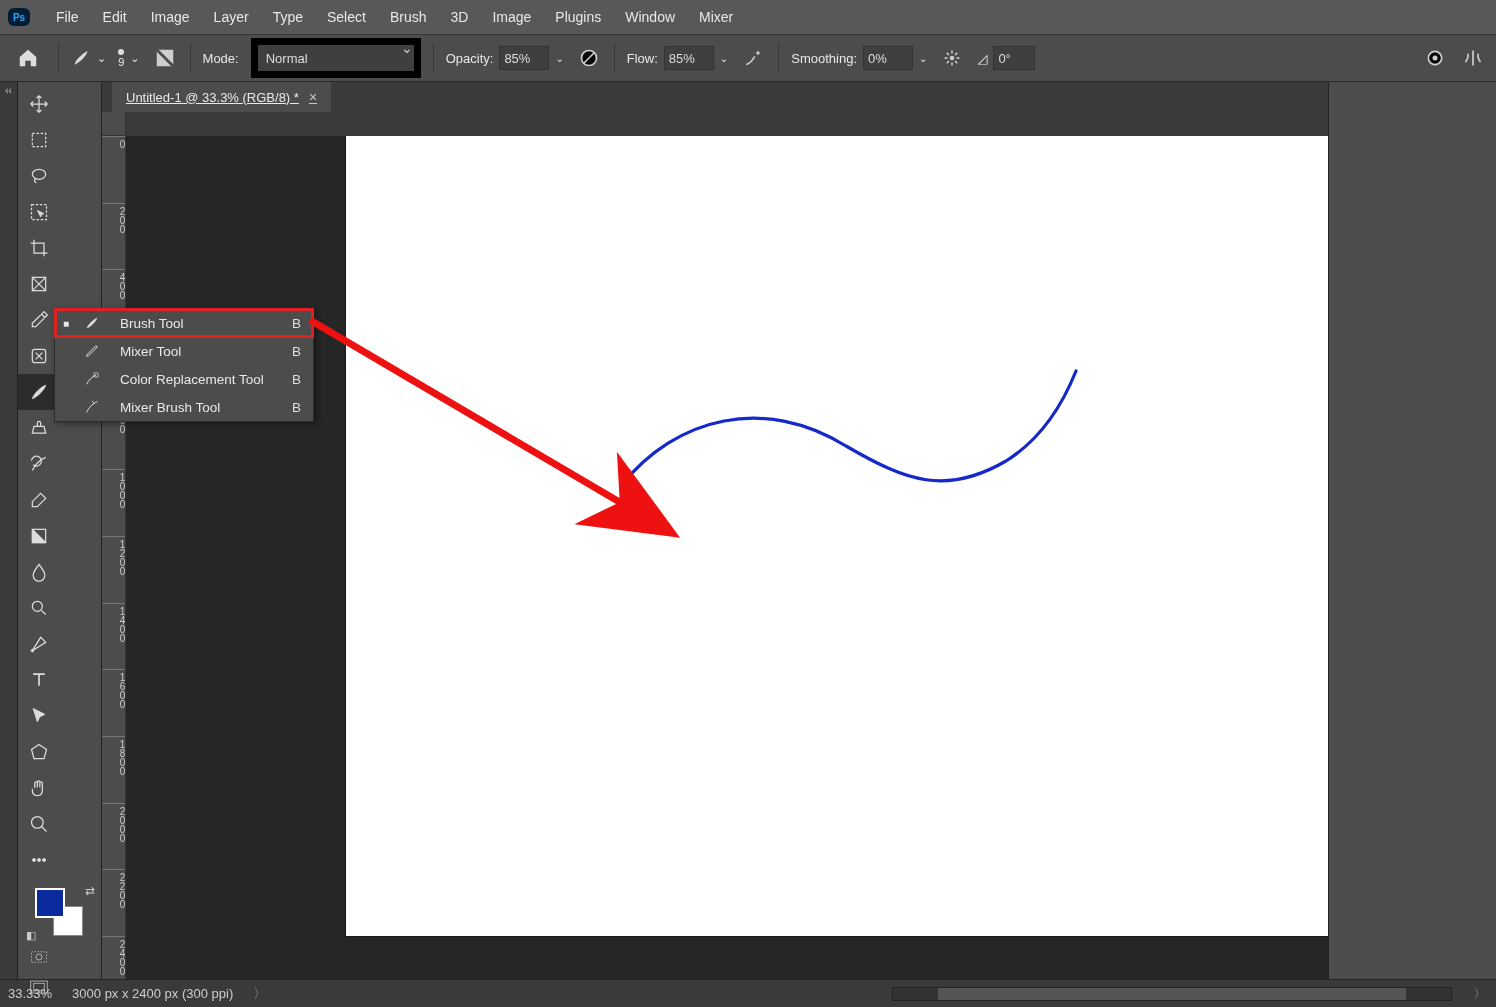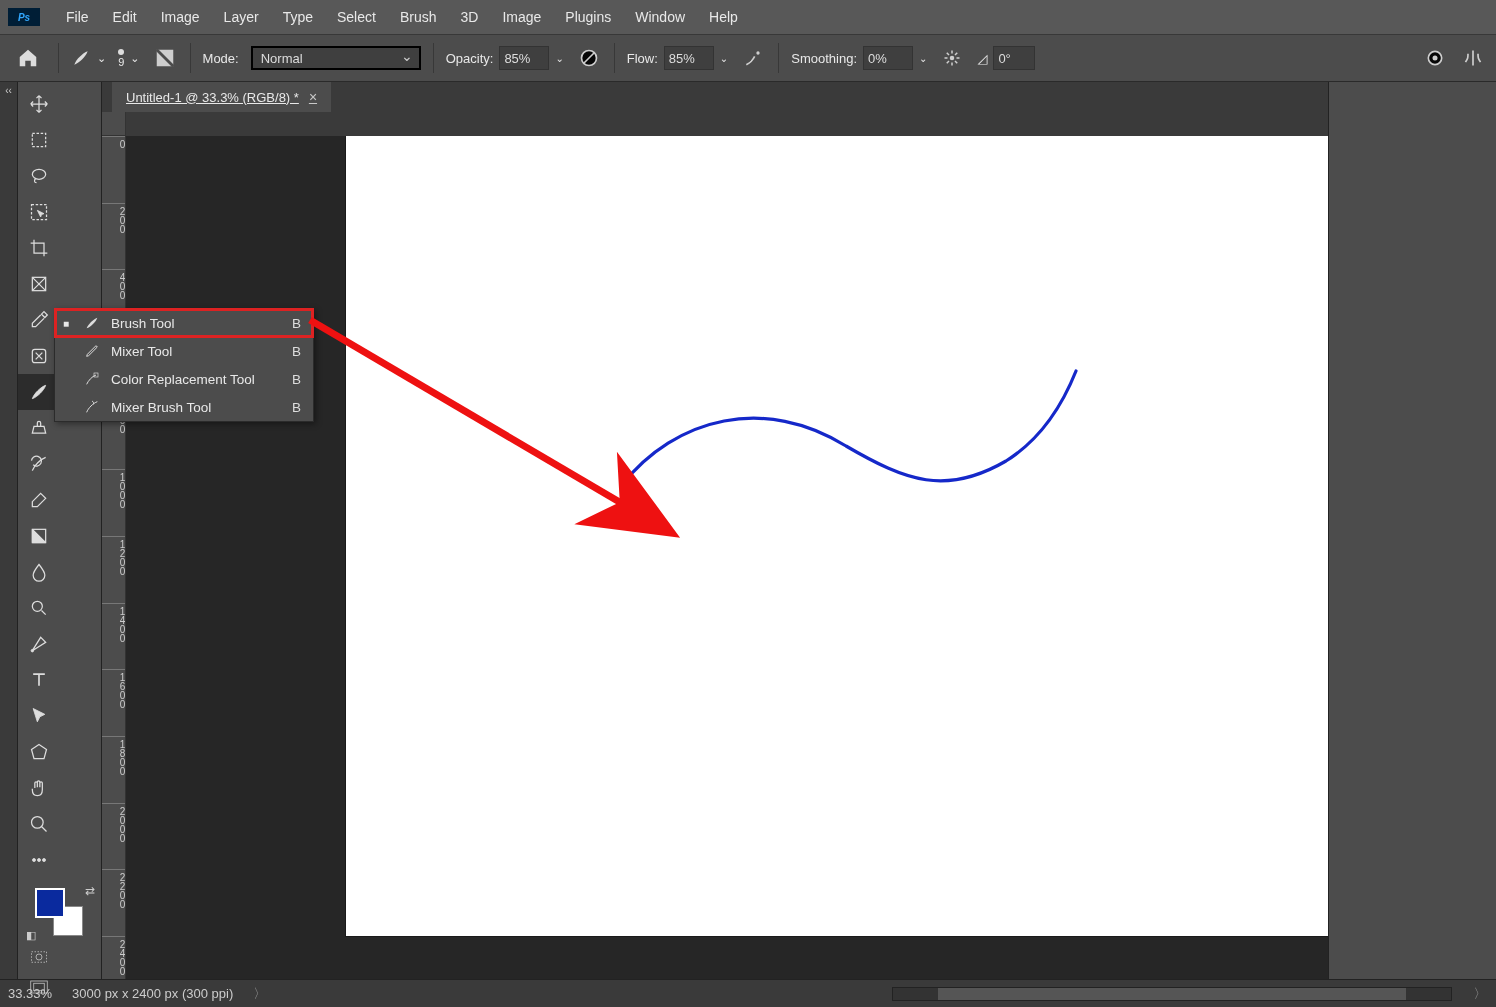--- a/index.html
+++ b/index.html
@@ -1,27 +1,27 @@
 <!DOCTYPE html>
 <html><head>
 <meta charset="utf-8">
 <style>
   * { box-sizing: border-box; margin:0; padding:0; user-select:none; }
   html,body { width:1496px; height:1007px; overflow:hidden; font-family:"Segoe UI", Arial, sans-serif; background:#5f5f5f; color:#e8e8e8; font-size:14px; }
   
   #menubar { height:34px; background:#585858; display:flex; align-items:center; padding:0 8px; font-size:14px; }
-  #menubar .ps-logo { width:32px; height:18px; background:#001e36; color:#31a8ff; font-size:10px; font-weight:bold; display:flex; align-items:center; justify-content:center; border-radius:0; margin-right:14px;font-style:italic; }
+  #menubar .ps-logo { width:22px; height:18px; background:#001e36; color:#31a8ff; font-size:10px; font-weight:bold; display:flex; align-items:center; justify-content:center; border-radius:6px; margin-right:14px; }
   #menubar .menu-item { padding:12px 12px; height:34px; display:flex; align-items:center; cursor:default; }
   
   #optionsbar { height:48px; background:#4c4c4c; border-top:1px solid #383838; border-bottom:1px solid #2a2a2a; display:flex; align-items:center; padding:0 10px; gap:12px; font-size:13px; }
   #optionsbar .home-btn { width:36px; height:30px; display:flex; align-items:center; justify-content:center; }
   #optionsbar .divider { width:1px; height:30px; background:#383838; }
   #optionsbar .brush-preview { display:flex; align-items:center; gap:6px; }
   #optionsbar .size-label { font-size:11px; display:flex; flex-direction:column; align-items:center; line-height:10px; }
-  #optionsbar select { background:#3f3f3f; color:#ddd; border:2px solid #000000; height:24px; padding:0 26px 0 8px; font-size:13px; appearance:none; min-width:170px; }
+  #optionsbar select { background:#3f3f3f; color:#ddd; border:7px solid #000000; height:40px; padding:0 26px 0 8px; font-size:13px; appearance:none; min-width:170px; }
   #optionsbar .sel-wrap { position:relative; }
   #optionsbar .sel-wrap:after { content:"⌄"; position:absolute; right:8px; top:2px; color:#ccc; pointer-events:none; font-size:14px;}
   #optionsbar .pct-field { display:flex; align-items:center; gap:6px; }
   #optionsbar .pct-field input { width:50px; background:#3f3f3f; border:1px solid #333; color:#ddd; height:24px; padding:0 4px; font-size:13px; text-align:left;}
   #optionsbar .opt-icon { width:26px; height:26px; display:flex; align-items:center; justify-content:center; opacity:.9; }
   
   #main { display:flex; height:calc(100% - 34px - 48px - 28px); }
   
   #panelstrip { width:18px; background:#3a3a3a; border-right:1px solid #222; display:flex; align-items:flex-start; justify-content:center; padding-top:3px; font-size:10px; color:#ccc; }
   
@@ -44,21 +44,21 @@
   #vruler .tick { position:absolute; left:0; width:24px; border-top:1px solid #777; font-size:10px; color:#ccc; writing-mode:vertical-rl; text-orientation:upright; line-height:8px; letter-spacing:-2px; padding-top:2px;}
   #canvaswrap { flex:1; display:flex; }
   #canvas { flex:1; background:#262626; position:relative; overflow:hidden; }
   #paper { position:absolute; background:#ffffff; box-shadow:0 0 0 1px #1a1a1a; }
   
   #flyout { position:absolute; background:#4c4c4c; border:1px solid #2b2b2b; box-shadow:2px 2px 6px rgba(0,0,0,0.4); font-size:13.5px; z-index:50; width:260px; }
   #flyout .fly-item { display:flex; align-items:center; height:28px; padding:0 12px 0 8px; gap:10px; }
   #flyout .fly-item.highlight { outline:3px solid #d22; outline-offset:-2px; }
   #flyout .fly-mark { width:10px; font-size:10px; }
   #flyout .fly-icon { width:18px; display:flex; justify-content:center; }
-  #flyout .fly-label { flex:1; }
+  #flyout .fly-label { flex:1;margin-left:9px; }
   #flyout .fly-key { color:#ddd; }
   
   #arrow { position:absolute; z-index:60; pointer-events:none; }
   
   #statusbar { height:28px; background:#3a3a3a; display:flex; align-items:center; font-size:13px; color:#ccc; padding:0 8px; gap:20px; border-top:1px solid #222; }
   #statusbar .sb-scroll { margin-left:auto; width:560px; height:14px; background:#333; position:relative; border:1px solid #222;}
   #statusbar .sb-scroll .thumb { position:absolute; height:100%; background:#555; }
   
   
   #rightstrip { width:168px; background:#4c4c4c; border-left:1px solid #222; }
@@ -72,21 +72,21 @@
   <div class="menu-item">Edit</div>
   <div class="menu-item">Image</div>
   <div class="menu-item">Layer</div>
   <div class="menu-item">Type</div>
   <div class="menu-item">Select</div>
   <div class="menu-item">Brush</div>
   <div class="menu-item">3D</div>
   <div class="menu-item">Image</div>
   <div class="menu-item">Plugins</div>
   <div class="menu-item">Window</div>
-  <div class="menu-item">Help</div>
+  <div class="menu-item">Mixer</div>
 </div>
 
 <div id="optionsbar">
   <div class="home-btn">
     <svg width="22" height="22" viewBox="0 0 24 24">
         <path d="M3 11 12 3l9 8v10h-6v-6H9v6H3Z" fill="#ddd"></path>
       </svg>
   </div>
   <div class="divider"></div>
   <div class="brush-preview">

